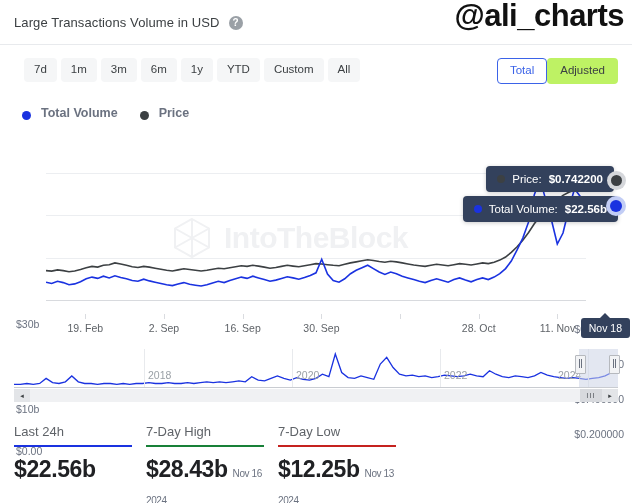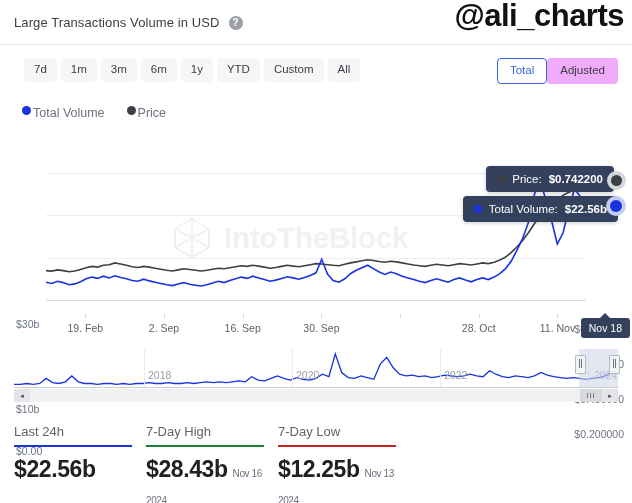--- a/index.html
+++ b/index.html
@@ -49,33 +49,33 @@
   .range-btn {
     background:#f5f6f7; border:none; border-radius:4px;
     font-size:11.5px; color:#3c4043; padding:6px 10px;
     font-family:"Liberation Sans", sans-serif; cursor:pointer;
     line-height:1;
   }
   .toggle { position:absolute; right:14px; top:0; display:flex; }
   .toggle-btn {
     font-size:11.5px; padding:6px 12px; line-height:1;
     font-family:"Liberation Sans", sans-serif; cursor:pointer;
-    background:#f0abfc; border:1px solid transparent; color:#3c4043;
+    background:#bef264; border:1px solid transparent; color:#3c4043;
     border-radius:4px;
   }
   .toggle-btn.active {
     background:#ffffff; border:1px solid #3b63e8; color:#3b63e8;
   }
 
   
   .legend {
     position:absolute; left:22px; top:106px;
     display:flex; align-items:center; gap:22px;
   }
-  .legend-item { display:flex; align-items:flex-start; gap:2px; }
+  .legend-item { display:flex; align-items:flex-end; gap:10px;font-weight:bold; }
   .legend-dot { width:9px; height:9px; border-radius:50%; }
   .legend-label { font-size:12.5px; color:#6b7280; }
 
   
   .chart {
     position:absolute; left:0; top:152px; width:632px; height:160px;
   }
   .plot { position:absolute; left:46px; top:8px; width:540px; height:140px; }
   .gridline { position:absolute; left:0; width:540px; height:1px; background:#eceef1; }
   .axis-base { position:absolute; left:0; width:540px; height:1px; background:#d8dade; }
@@ -281,21 +281,21 @@
         <path id="nav-path" fill="none" stroke="#1a32e0" stroke-width="1.3" d="M0.0,36.3 L6.4,36.3 L12.9,35.5 L19.3,36.3 L25.7,35.5 L32.1,30.4 L38.6,34.6 L45.0,35.5 L51.4,33.8 L57.8,27.9 L64.3,33.8 L70.7,35.5 L77.1,35.5 L83.5,36.3 L90.0,35.5 L96.4,35.5 L102.8,36.3 L109.2,35.5 L115.7,36.3 L122.1,35.5 L128.5,35.5 L134.9,34.6 L141.4,35.5 L147.8,35.5 L154.2,34.6 L160.6,35.5 L167.1,35.5 L173.5,34.6 L179.9,35.5 L186.3,34.6 L192.8,33.8 L199.2,34.6 L205.6,33.8 L212.0,34.6 L218.5,33.8 L224.9,32.9 L231.3,33.8 L237.7,28.7 L244.2,32.1 L250.6,32.9 L257.0,30.4 L263.4,27.9 L269.9,30.4 L276.3,32.1 L282.7,29.6 L289.1,31.3 L295.6,32.1 L302.0,30.4 L308.4,26.2 L314.9,28.7 L321.3,6.0 L327.7,24.5 L334.1,29.6 L340.6,30.4 L347.0,27.9 L353.4,29.6 L359.8,31.3 L366.3,16.1 L372.7,9.4 L379.1,19.5 L385.5,26.2 L392.0,27.9 L398.4,27.1 L404.8,28.7 L411.2,27.9 L417.7,29.6 L424.1,28.7 L430.5,27.1 L436.9,27.9 L443.4,28.7 L449.8,27.9 L456.2,26.2 L462.6,27.9 L469.1,28.7 L475.5,22.8 L481.9,26.2 L488.3,28.7 L494.8,29.6 L501.2,27.9 L507.6,28.7 L514.0,29.6 L520.5,27.9 L526.9,24.5 L533.3,27.1 L539.7,28.7 L546.2,29.6 L552.6,30.4 L559.0,29.6 L565.4,30.4 L571.9,31.3 L578.3,30.4 L584.7,29.6 L591.1,27.9 L597.6,24.5 L604.0,16.1"></path>
       </svg>
       <div id="navyears">
           <div class="nav-vline" style="left: 130px;"></div>
           <div class="nav-year" style="left: 134px;">2018</div>
           <div class="nav-vline" style="left: 278px;"></div>
           <div class="nav-year" style="left: 282px;">2020</div>
           <div class="nav-vline" style="left: 426px;"></div>
           <div class="nav-year" style="left: 430px;">2022</div>
           <div class="nav-vline" style="left: 574px;"></div>
-          <div class="nav-year" style="left: 580px;">2024</div>
+          <div class="nav-year" style="left: 544px;">2024</div>
         </div>
       <div class="nav-mask" style="left:565px; width:39px;"></div>
       <div class="nav-handle" style="left:561px;"></div>
       <div class="nav-handle" style="left:595px;"></div>
     </div>
     <div class="nav-base"></div>
     <div class="scrollbar">
       <div class="sb-track"></div>
       <div class="sb-btn" style="left:0;">◂</div>
       <div class="sb-thumb" style="left:566px; width:22px;">III</div>

